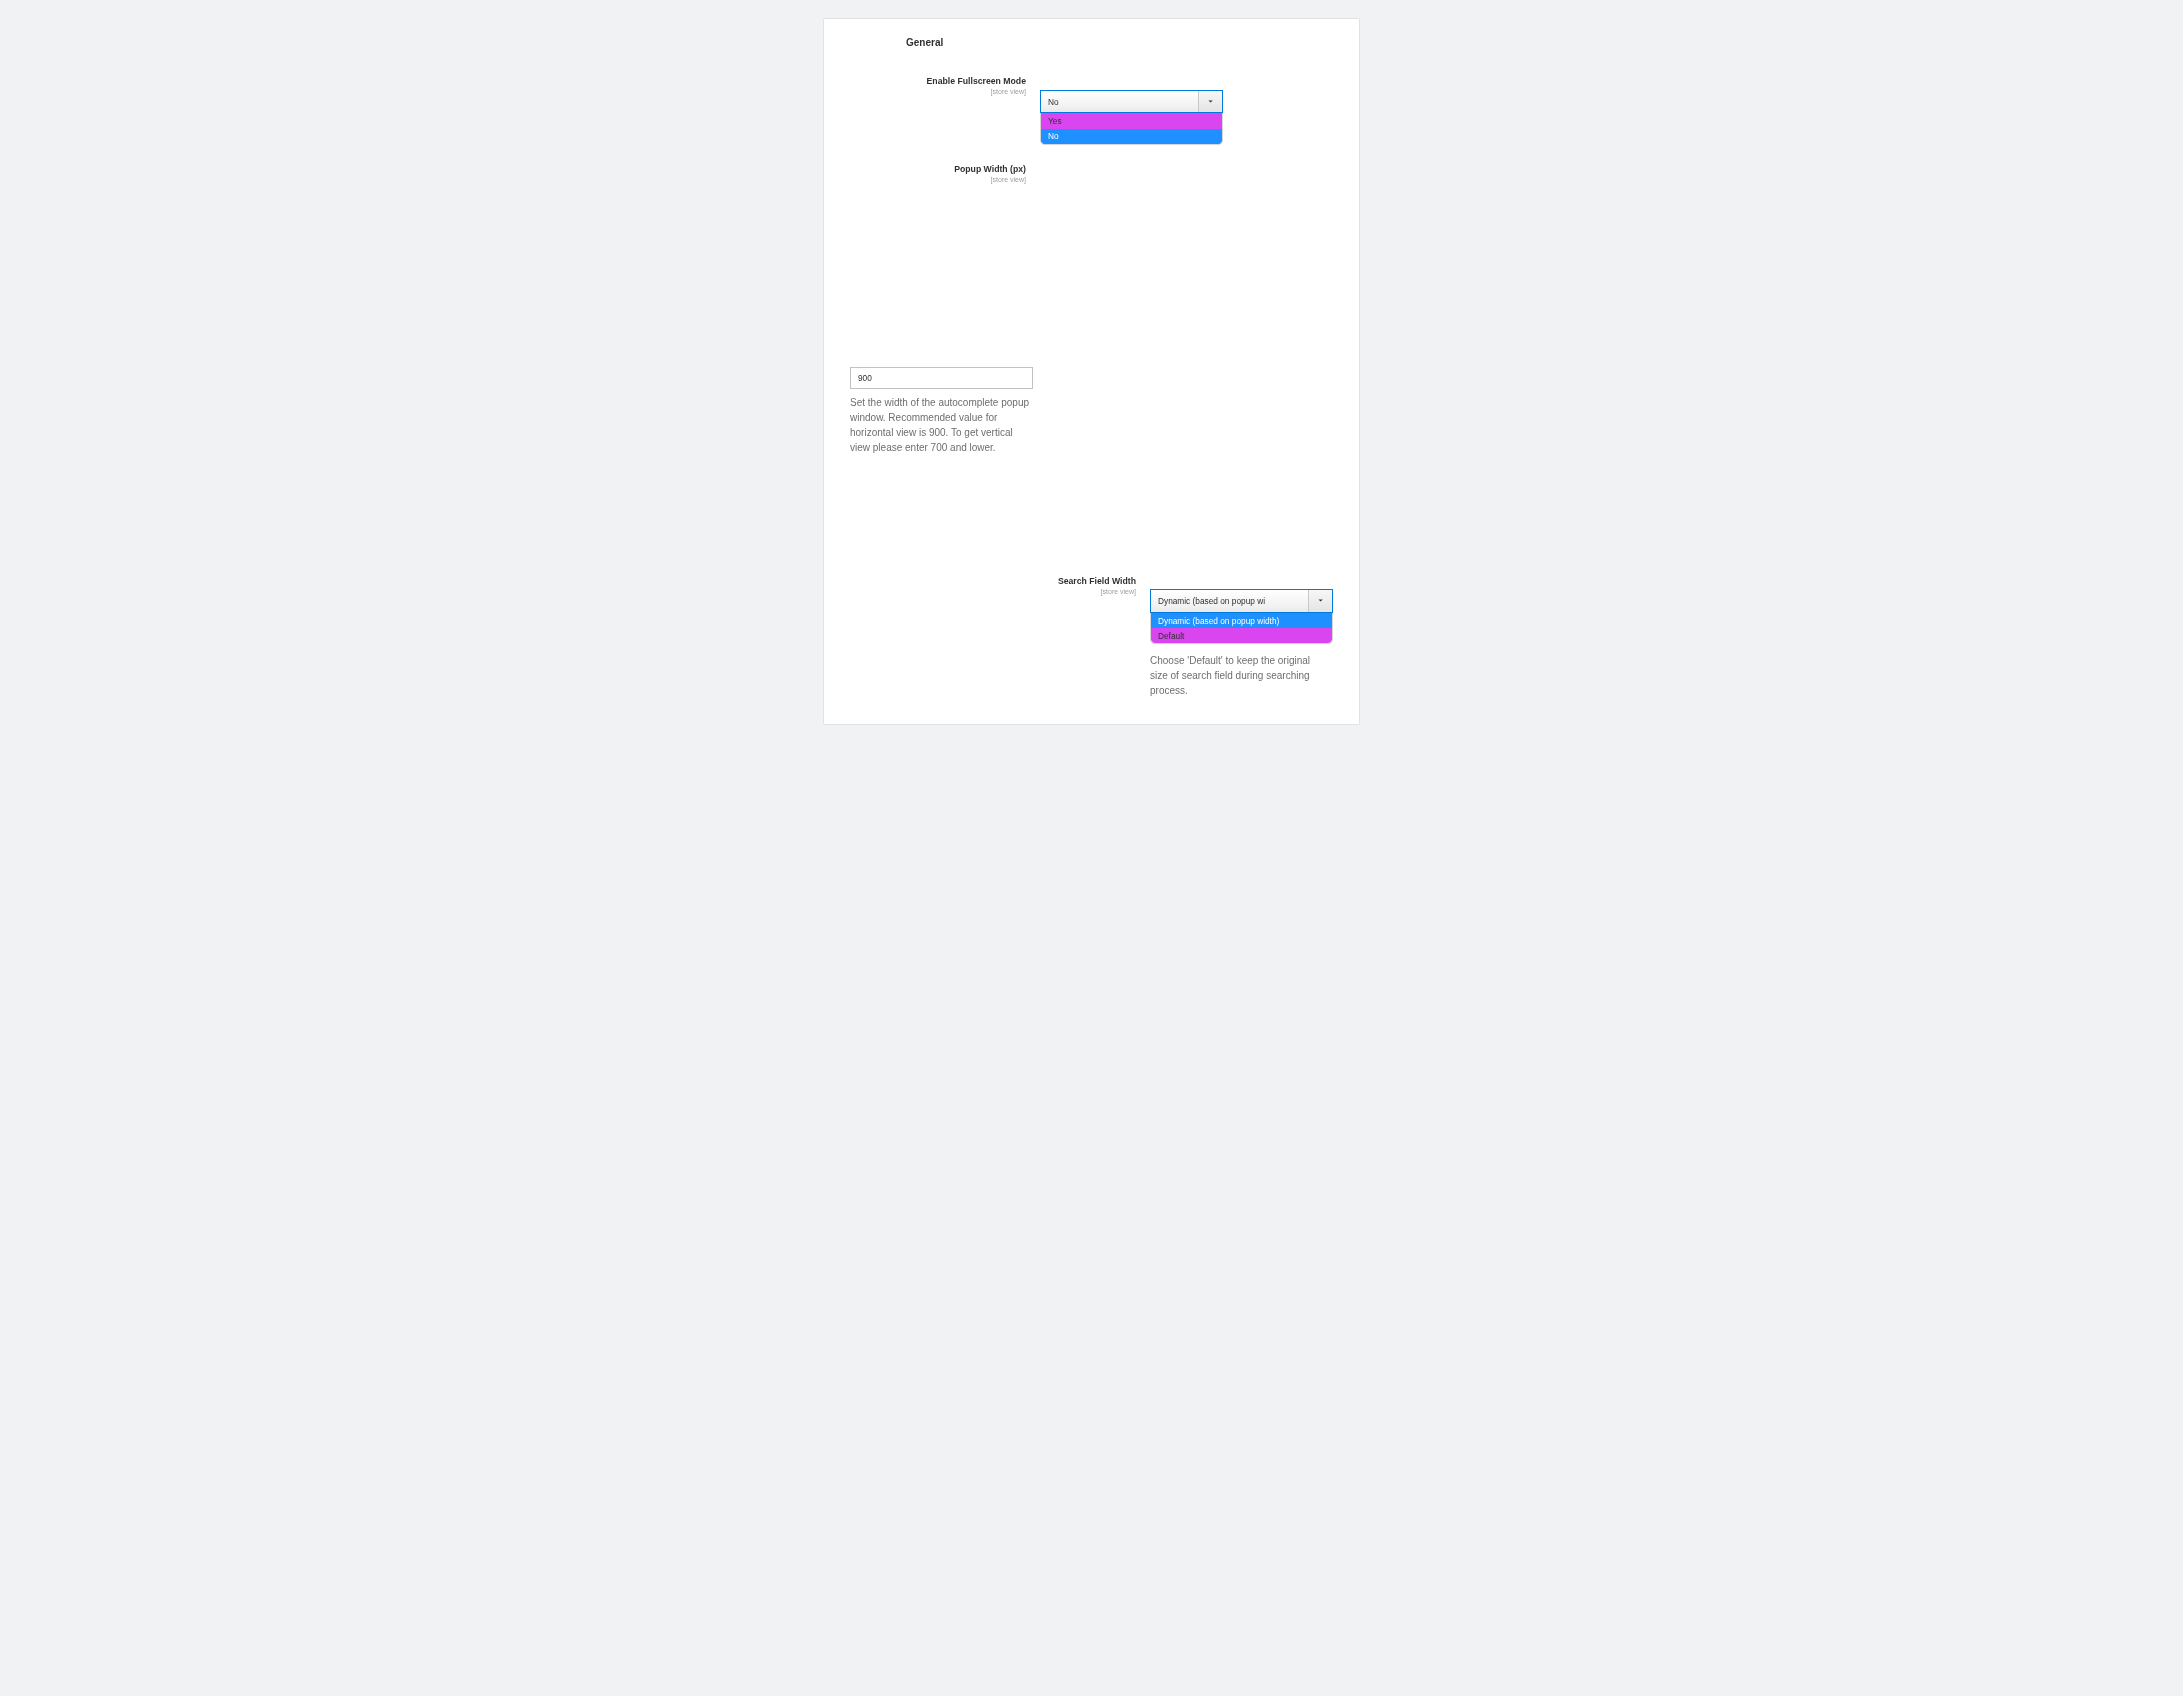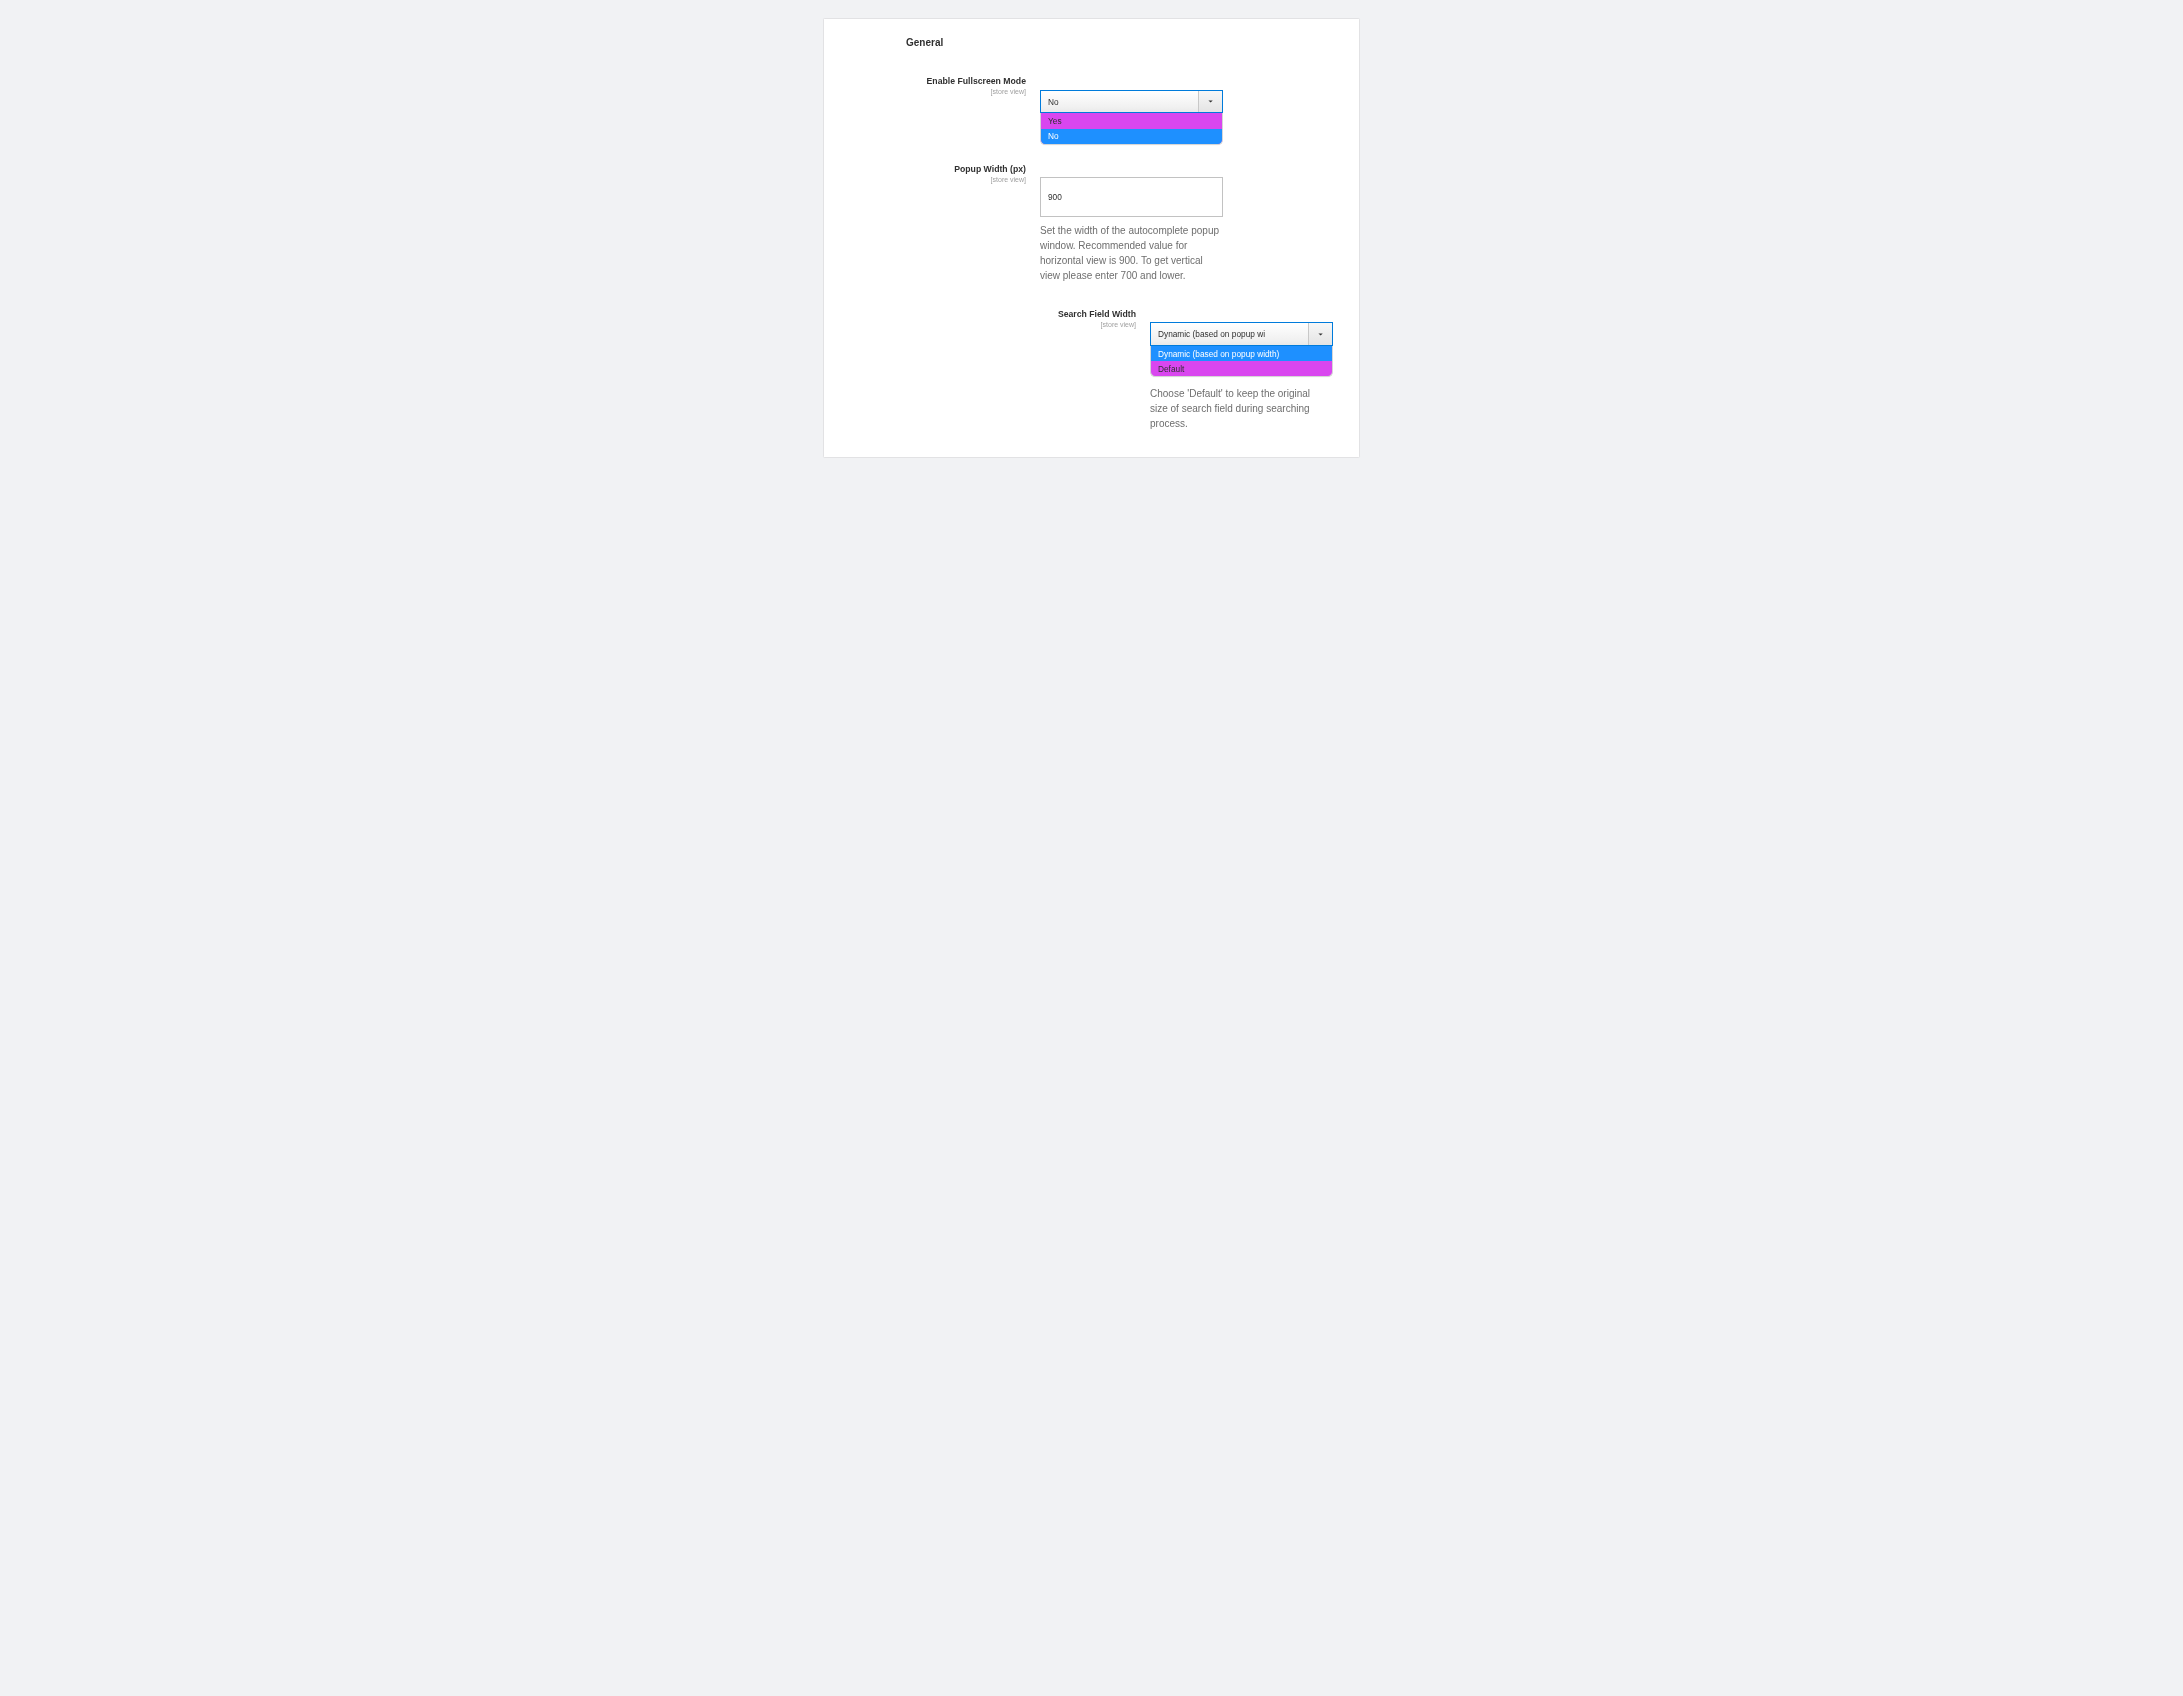--- a/index.html
+++ b/index.html
@@ -106,42 +106,42 @@
     cursor: pointer;
   }
   .dropdown-item.selected {
     background: #1e90ff;
     color: #fff;
   }
 
   
   .text-input {
     width: 100%;
-    height: 40px;
+    height: 22px;
     border: 0.4px solid #c2c2c2;
     font-size: 8.3px;
     color: #303030;
     padding: 0 7px;
     background: #fff;
     font-family: inherit;
   }
 
   .help {
     font-size: 10px;
     color: #6e6e6e;
     line-height: 1.5;
     margin-top: 6.1px;
     max-width: 179px;
   }
 
   
   .form-row.with-dd-2 { margin-bottom: 48px; }
 
   
-  .form-row.plain { margin-bottom: 23px; }
+  .form-row.plain { margin-bottom: 23px; flex-direction: column; }
 
   
   .dd-and-help {
     position: relative;
   }
   .dd-and-help .dropdown {
     border-bottom-left-radius: 5.2px;
     border-bottom-right-radius: 5.2px;
   }
   .spacer-after-dd { height: 34px; }

